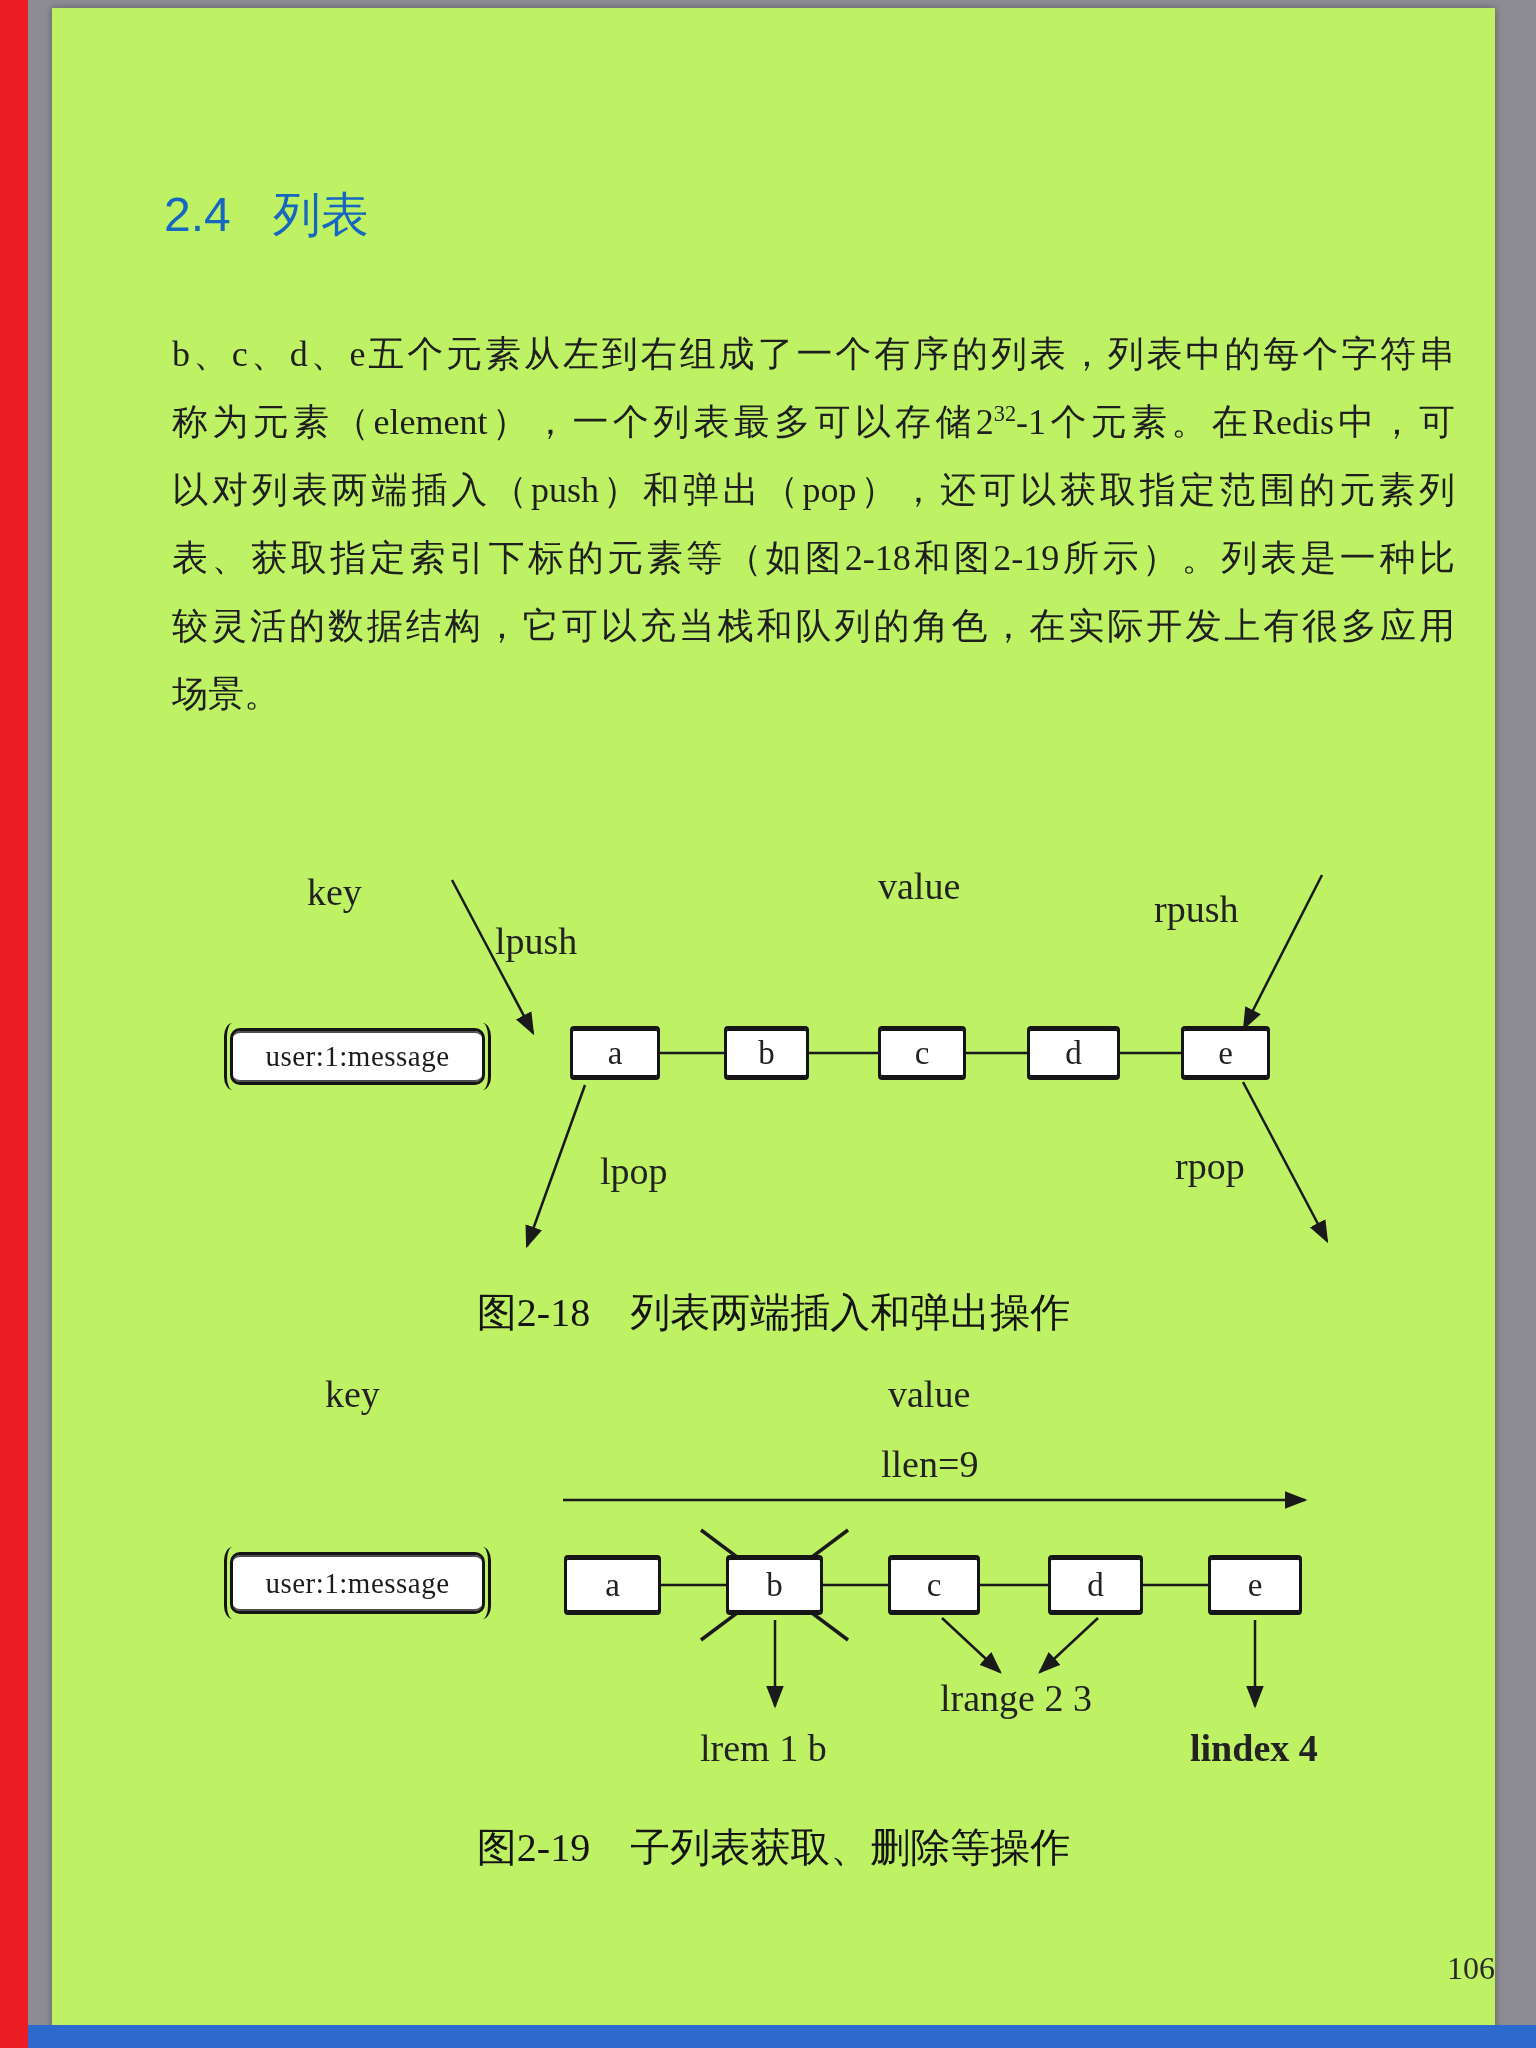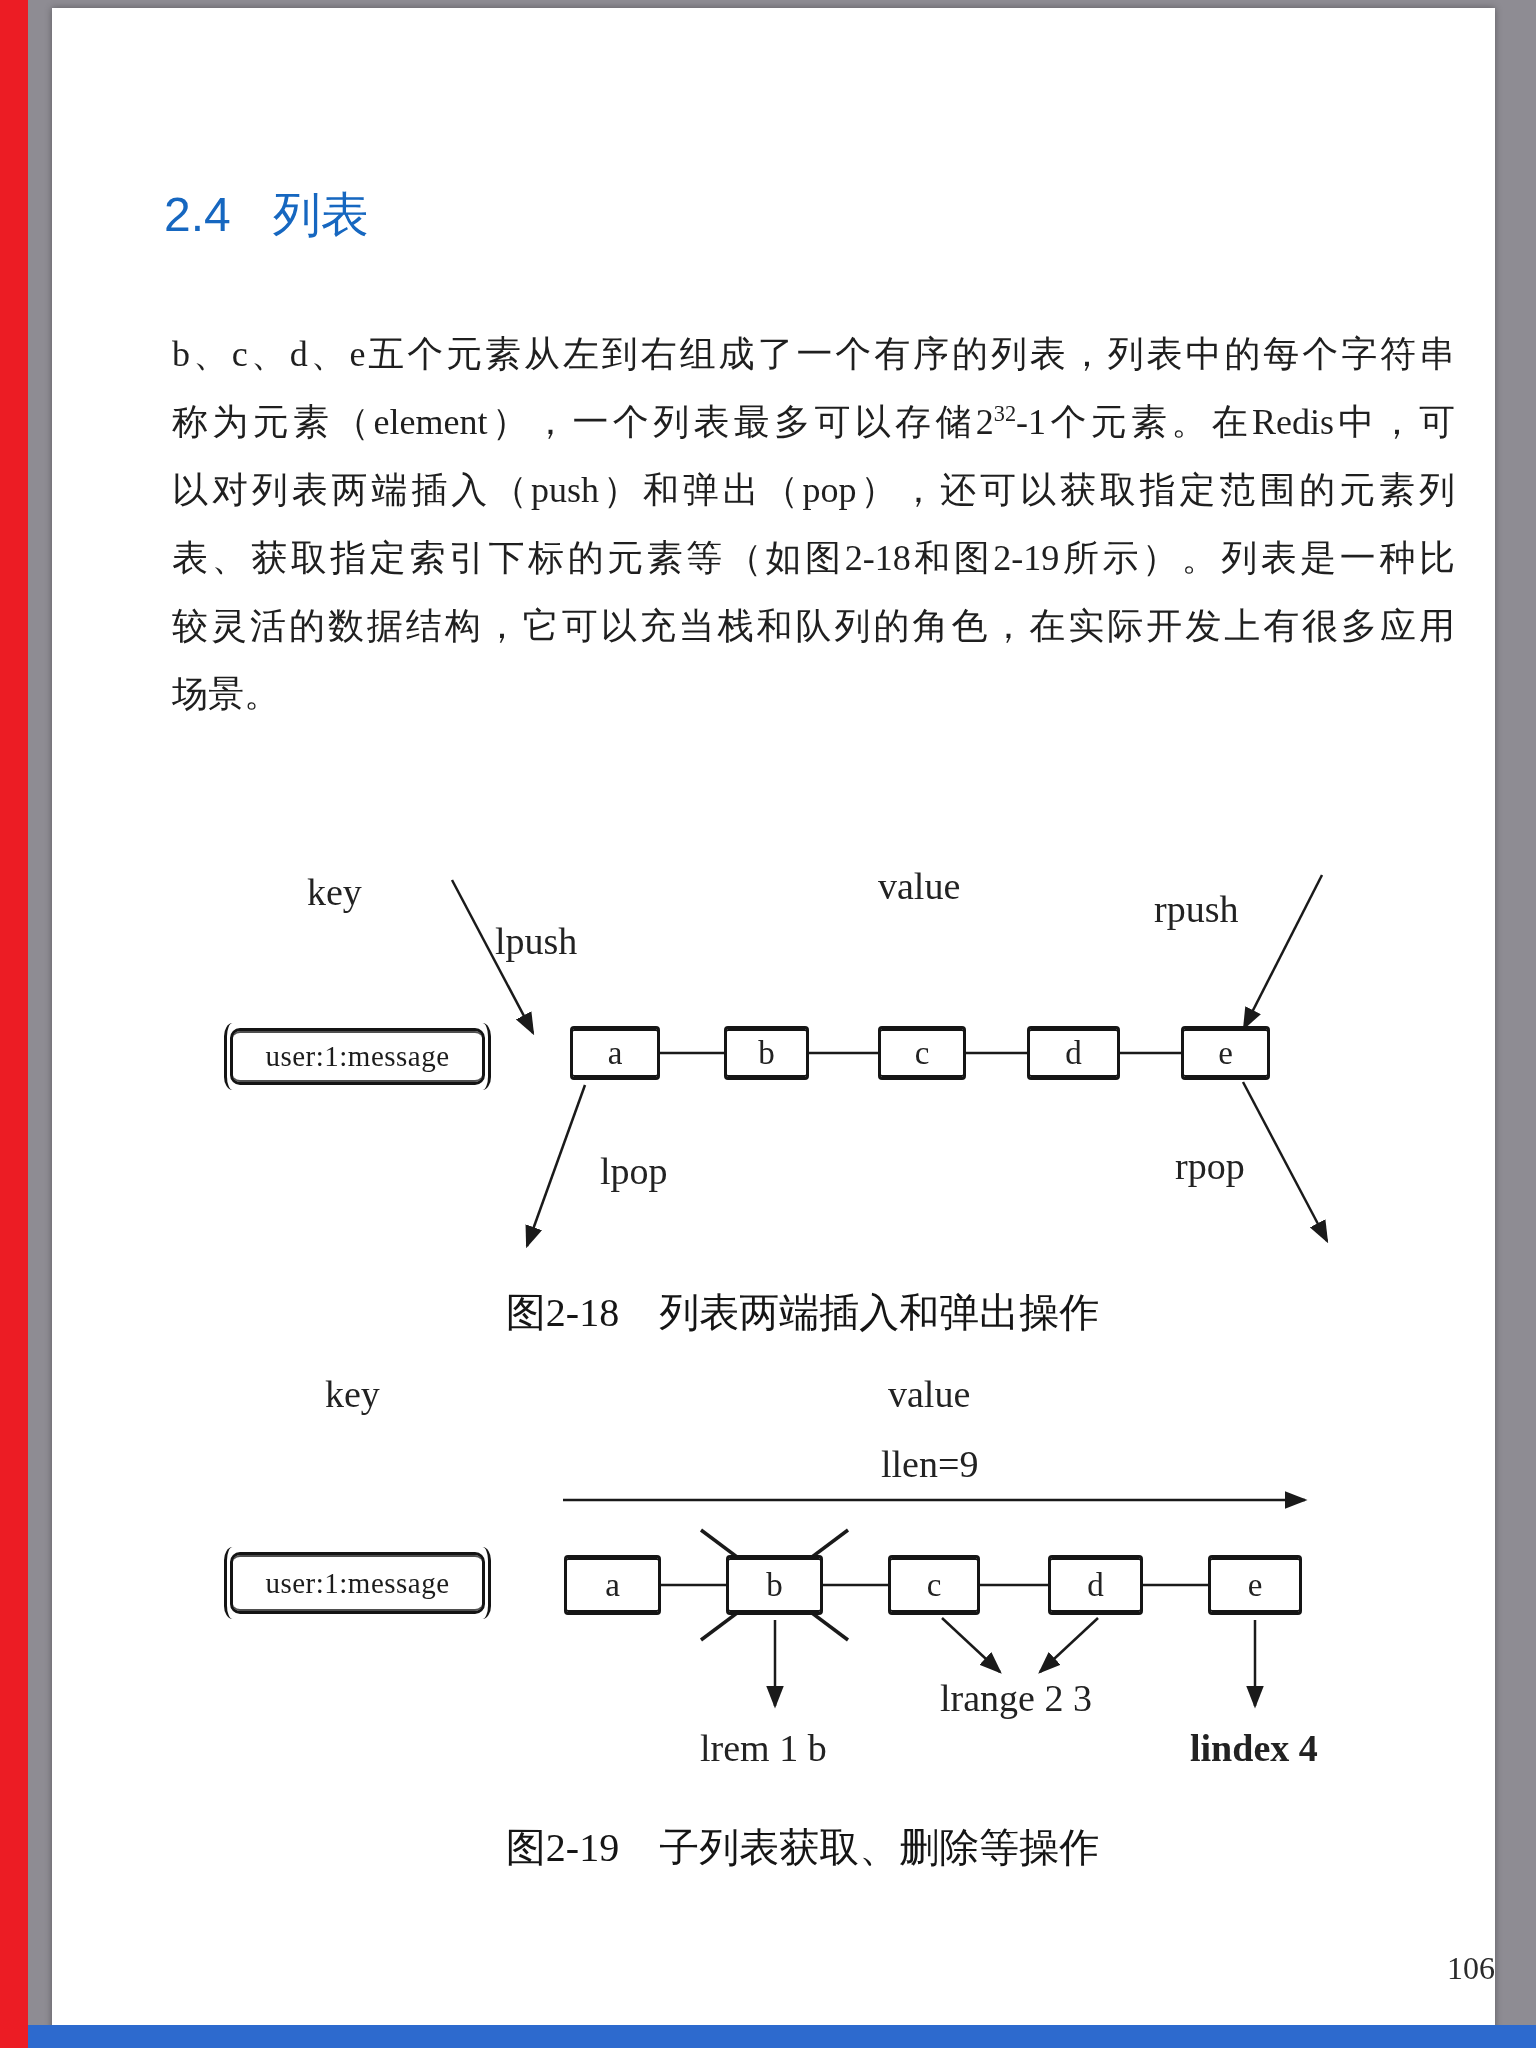--- a/index.html
+++ b/index.html
@@ -5,21 +5,21 @@
   html,body{margin:0;padding:0;}
   body{
     width:1536px;height:2048px;position:relative;overflow:hidden;
     background:#8e8c93;
     font-family:"Liberation Serif","DejaVu Serif",serif;
   }
   .red-bar{position:absolute;left:0;top:0;width:28px;height:2048px;background:#ec1c24;z-index:5;}
   .blue-bar{position:absolute;left:28px;right:0;bottom:0;height:23px;background:#2d6ace;z-index:4;}
   .page{
     position:absolute;left:52px;top:8px;width:1443px;height:2027px;
-    background:#ffffff;box-shadow:0 0 7px rgba(0,0,0,.35);z-index:2;
+    background:#bef264;box-shadow:0 0 7px rgba(0,0,0,.35);z-index:2;
   }
   .heading{
     position:absolute;left:112px;top:182px;
     font-family:"Liberation Sans","DejaVu Sans",sans-serif;
     font-size:48px;line-height:50px;color:#1667c0;white-space:nowrap;
   }
   .heading .num{margin-right:42px;}
   .paragraph{
     position:absolute;left:120px;top:312px;width:1283px;
     font-size:36px;line-height:68px;color:#1f1f1f;
@@ -43,21 +43,21 @@
     display:flex;align-items:center;justify-content:center;
     font-size:29px;color:#1c1c1c;letter-spacing:.5px;background:#fff;
   }
   .keybox::before,.keybox::after{
     content:"";position:absolute;top:-8px;bottom:-8px;width:14px;
   }
   .keybox::before{left:-9px;border-left:3px solid #141414;border-radius:14px/22px;}
   .keybox::after{right:-9px;border-right:3px solid #141414;border-radius:14px/22px;}
   .caption{
     position:absolute;left:0;width:100%;text-align:center;
-    font-size:40px;color:#151515;white-space:nowrap;padding-left:29px;
+    font-size:40px;color:#151515;white-space:nowrap;
   }
   .page-number{
     position:absolute;left:0;width:100%;text-align:right;
     font-size:32px;color:#2a2a2a;
   }
   svg.strokes{position:absolute;left:0;top:0;pointer-events:none;}
 </style>
 </head>
 <body>
 

